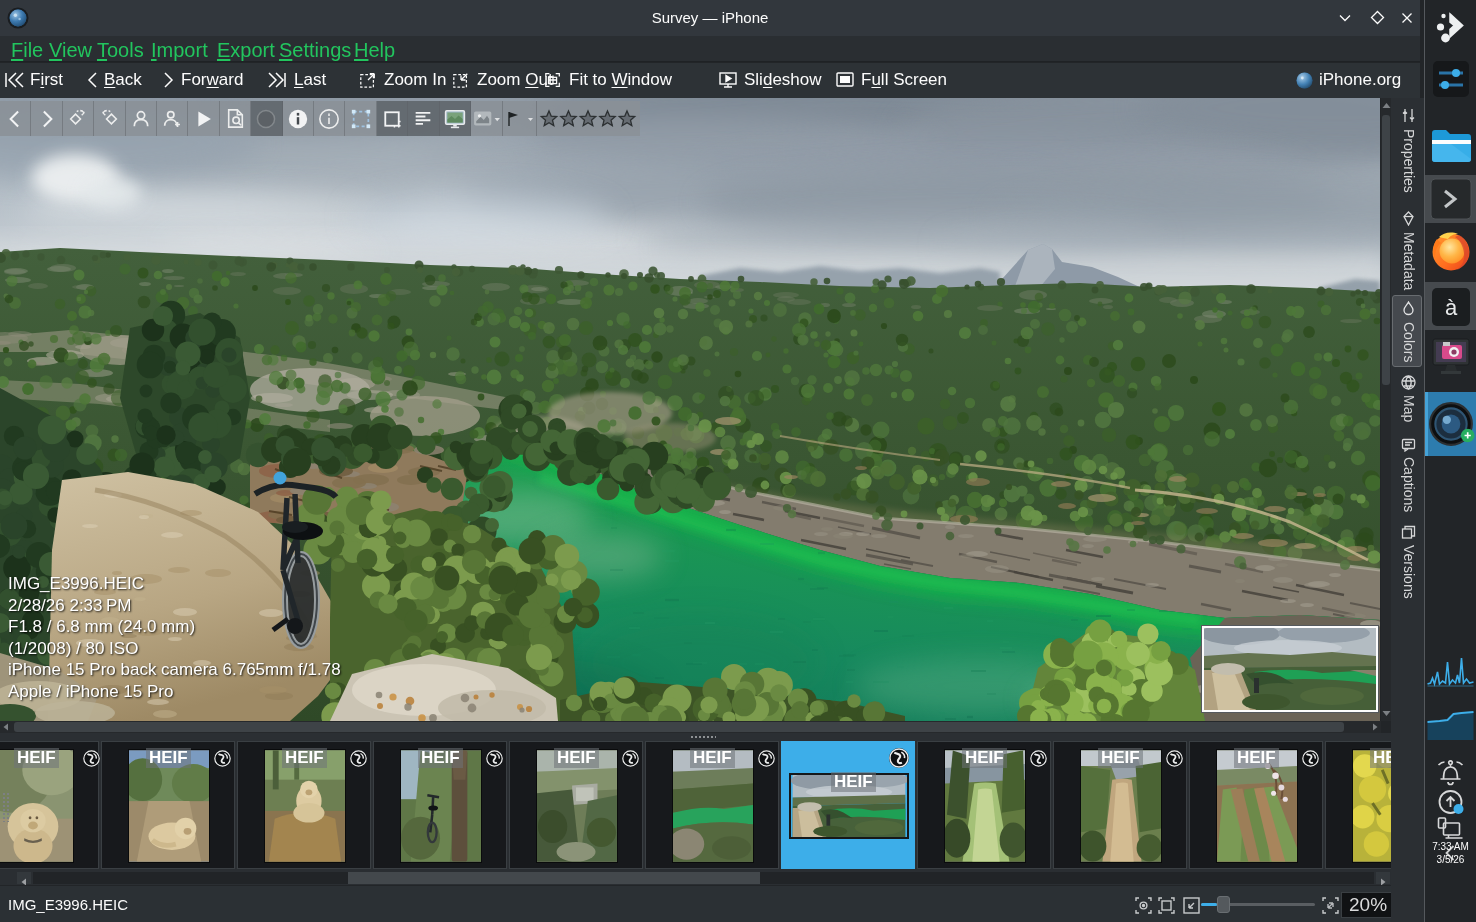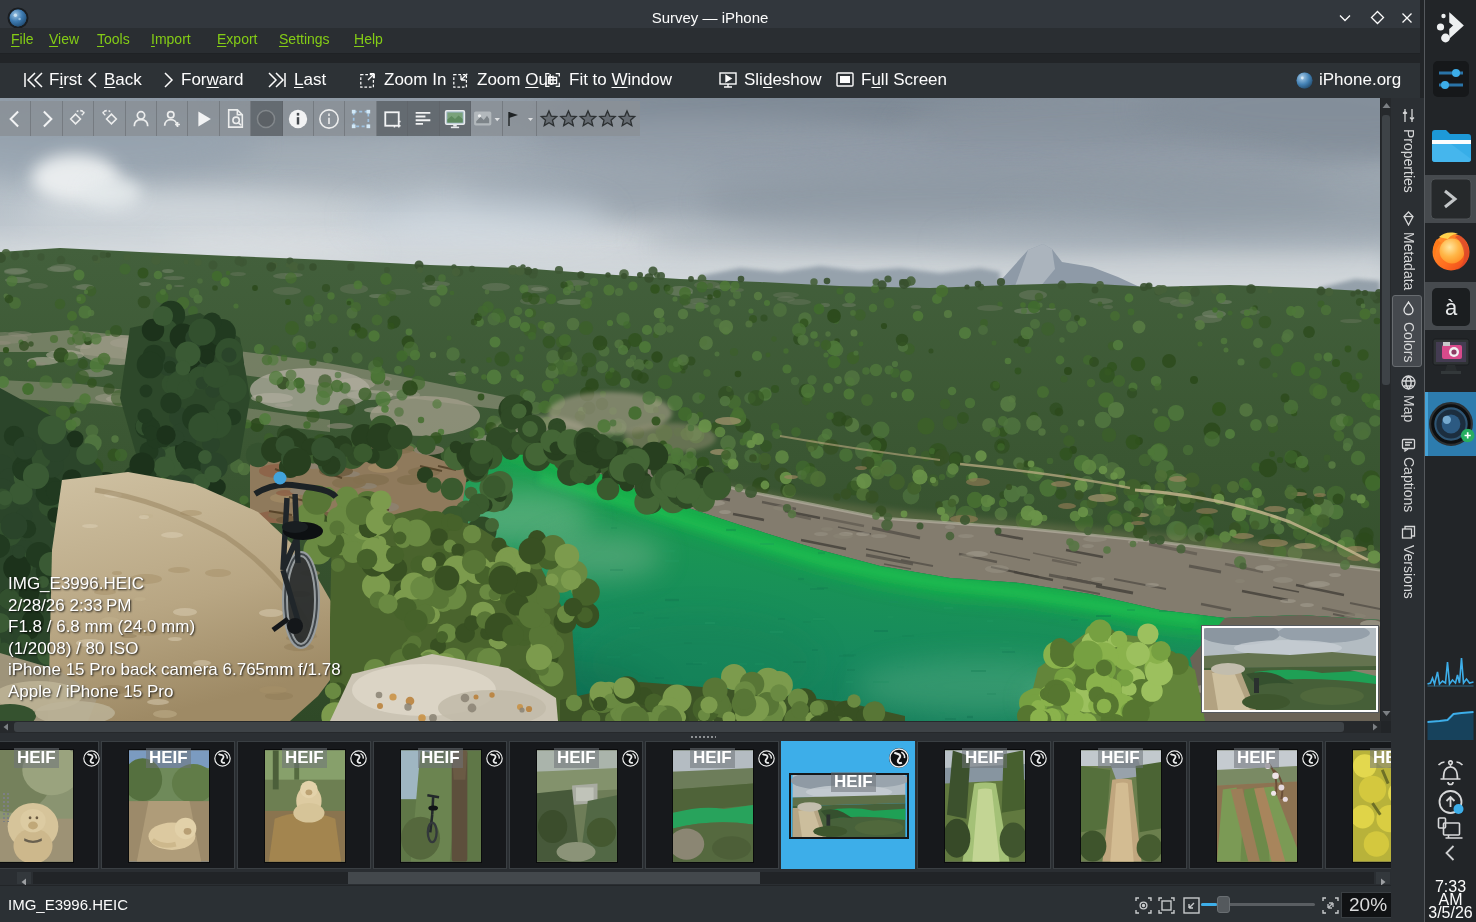--- a/index.html
+++ b/index.html
@@ -2,21 +2,21 @@
 <html><head>
 <meta charset="utf-8">
 <style>
 * { margin:0; padding:0; box-sizing:border-box; }
 html,body { width:1476px; height:922px; background:#222528; overflow:hidden;
   font-family:"Liberation Sans", sans-serif; }
 .abs { position:absolute; }
 
 #titlebar { position:absolute; left:0; top:0; width:1420px; height:36px; background:#32373d; }
 #titletxt { position:absolute; left:0; top:9px; width:1420px; text-align:center; color:#fcfcfc; font-size:15px; }
-#menubar { position:absolute; left:0; top:28px; width:1420px; height:26px; background:#2a2e32; border-bottom:1px solid #1f2225; color:#84cc16; font-size:14px; }
+#menubar { position:absolute; left:0; top:36px; width:1420px; height:26px; background:#2a2e32; border-bottom:1px solid #1f2225; color:#22c55e; font-size:20px; }
 .mi { position:absolute; top:3px; }
 .mi u { text-decoration:underline; text-underline-offset:2px; }
 #toolbar { position:absolute; left:0; top:63px; width:1420px; height:35px; background:#2d3236; color:#fcfcfc; font-size:17px; }
 .ti { position:absolute; top:7px; display:flex; align-items:center; gap:6px; white-space:nowrap; }
 .ti svg { flex:0 0 auto; }
 .ti u { text-decoration:underline; text-underline-offset:2px; }
 
 #photo { position:absolute; left:0; top:98px; width:1380px; height:623px; background:#9aa7ae; overflow:hidden; }
 
 #ovtb { position:absolute; left:0; top:101px; height:35px; width:640px; background:rgba(138,144,150,0.82); display:flex; }
@@ -89,21 +89,21 @@
 <div id="menubar">
   <div class="mi" style="left:11px"><u>F</u>ile</div>
   <div class="mi" style="left:49px"><u>V</u>iew</div>
   <div class="mi" style="left:97px"><u>T</u>ools</div>
   <div class="mi" style="left:151px"><u>I</u>mport</div>
   <div class="mi" style="left:217px"><u>E</u>xport</div>
   <div class="mi" style="left:279px"><u>S</u>ettings</div>
   <div class="mi" style="left:354px"><u>H</u>elp</div>
 </div>
 <div id="toolbar">
-  <div class="ti" style="left:23px">
+  <div class="ti" style="left:4px">
       <svg width="20" height="18" viewBox="0 0 20 18" fill="none" stroke="#fcfcfc" stroke-width="1.5">
         <path d="M2 2 V16 M12 2 L5 9 L12 16 M19 2 L12 9 L19 16"></path>
       </svg>
       <span>F<u>i</u>rst</span>
     </div>
   <div class="ti" style="left:86px">
       <svg width="12" height="18" viewBox="0 0 12 18" fill="none" stroke="#fcfcfc" stroke-width="1.5">
         <path d="M10 2 L3 9 L10 16"></path>
       </svg>
       <span><u>B</u>ack</span>
@@ -3282,16 +3282,16 @@
       <circle cx="23" cy="22" r="5" fill="#3daee9"></circle>
     </svg>
   <svg class="sicon" style="top:815px" width="30" height="28" viewBox="0 0 30 28" fill="none" stroke="#d7d8d9" stroke-width="1.6">
       <rect x="3" y="3" width="7" height="10" rx="1"></rect>
       <rect x="8" y="8" width="16" height="12" rx="1"></rect>
       <path d="M13 20 V23 M10 23 H27"></path>
     </svg>
   <svg class="sicon" style="top:844px" width="20" height="18" viewBox="0 0 20 18" fill="none" stroke="#cfd1d2" stroke-width="1.8">
       <path d="M13 2 L6 9 L13 16"></path>
     </svg>
-  <div class="sicon" style="top:880px;color:#fcfcfc;font-size:16px;text-align:center;line-height:13px">
+  <div class="sicon" style="top:840px;color:#fcfcfc;font-size:10px;text-align:center;line-height:13px">
       <span>7:33 AM<br>3/5/26</span>
     </div>
 </div>
 
 </body></html>

